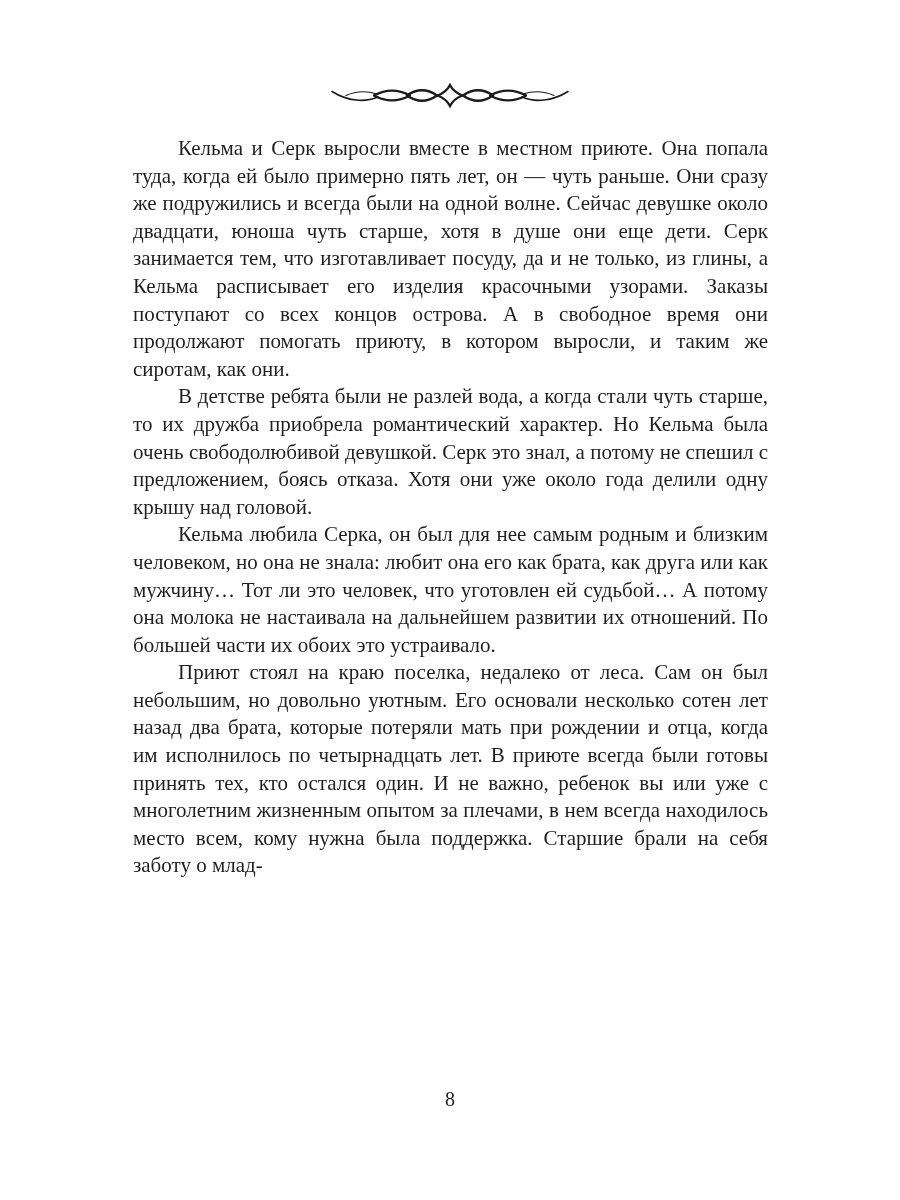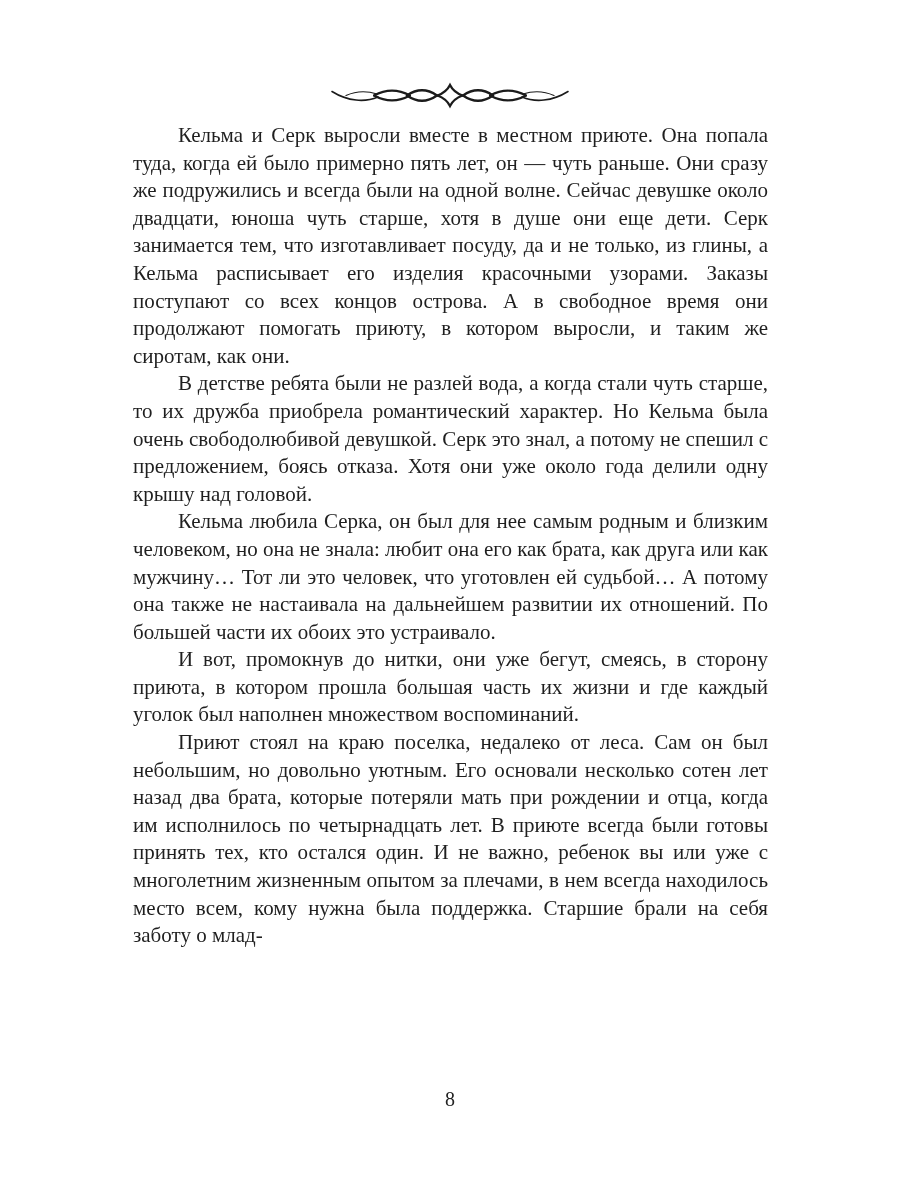--- a/index.html
+++ b/index.html
@@ -26,21 +26,21 @@
     left: 0;
     width: 100%;
     display: flex;
     justify-content: center;
   }
   .ornament-wrap svg {
     display: block;
   }
   .text-block {
     position: absolute;
-    top: 122px;
+    top: 135px;
     left: 133px;
     width: 635px;
     font-size: 21px;
     line-height: 27.6px;
     text-align: justify;
     hyphens: auto;
     -webkit-hyphens: auto;
   }
   .text-block p {
     margin: 0;
@@ -83,20 +83,19 @@
         <path d="M160,15.5 C172,22 184,22 196,15.5" stroke-width="2"></path>
         <path d="M193,14 C204,10.5 214,11 224,15.5" stroke-width="1.2"></path>
         <path d="M192,17 C205,22.5 222,21.5 238,11.5" stroke-width="1.6"></path>
       </g>
     </svg>
   </div>
 
   <div class="text-block">
     <p>Кельма и Серк выросли вместе в местном приюте. Она попала туда, когда ей было примерно пять лет, он — чуть раньше. Они сразу же подружились и всегда были на одной волне. Сейчас девушке около двадцати, юноша чуть старше, хотя в душе они еще дети. Серк занимается тем, что изготавливает посуду, да и не только, из глины, а Кельма расписывает его изделия красочными узорами. Заказы поступают со всех концов острова. А в свободное время они продолжают помогать приюту, в котором выросли, и таким же сиротам, как они.</p>
     <p>В детстве ребята были не разлей вода, а когда стали чуть старше, то их дружба приобрела романтический характер. Но Кельма была очень свободолюбивой девушкой. Серк это знал, а потому не спешил с предложением, боясь отказа. Хотя они уже около года делили одну крышу над головой.</p>
-    <p>Кельма любила Серка, он был для нее самым родным и близким человеком, но она не знала: любит она его как брата, как друга или как мужчину… Тот ли это человек, что уготовлен ей судьбой… А потому она также не настаивала на дальнейшем развитии их отношений. По большей части их обоих это устраивало.</p>
-    <p>И вот, промокнув до нитки, они уже бегут, смеясь, в сторону приюта, в котором прошла большая часть их жизни и где каждый уголок был наполнен множеством воспоминаний.</p>
+    <p>Кельма любила Серка, он был для нее самым родным и близким человеком, но она не знала: любит она его как брата, как друга или как мужчину… Тот ли это человек, что уготовлен ей судьбой… А потому она молока не настаивала на дальнейшем развитии их отношений. По большей части их обоих это устраивало.</p>
     <p>Приют стоял на краю поселка, недалеко от леса. Сам он был небольшим, но довольно уютным. Его основали несколько сотен лет назад два брата, которые потеряли мать при рождении и отца, когда им исполнилось по четырнадцать лет. В приюте всегда были готовы принять тех, кто остался один. И не важно, ребенок вы или уже с многолетним жизненным опытом за плечами, в нем всегда находилось место всем, кому нужна была поддержка. Старшие брали на себя заботу о млад-</p>
   </div>
 
   <div class="page-number">8</div>
 
 </div>
 
 </body></html>

